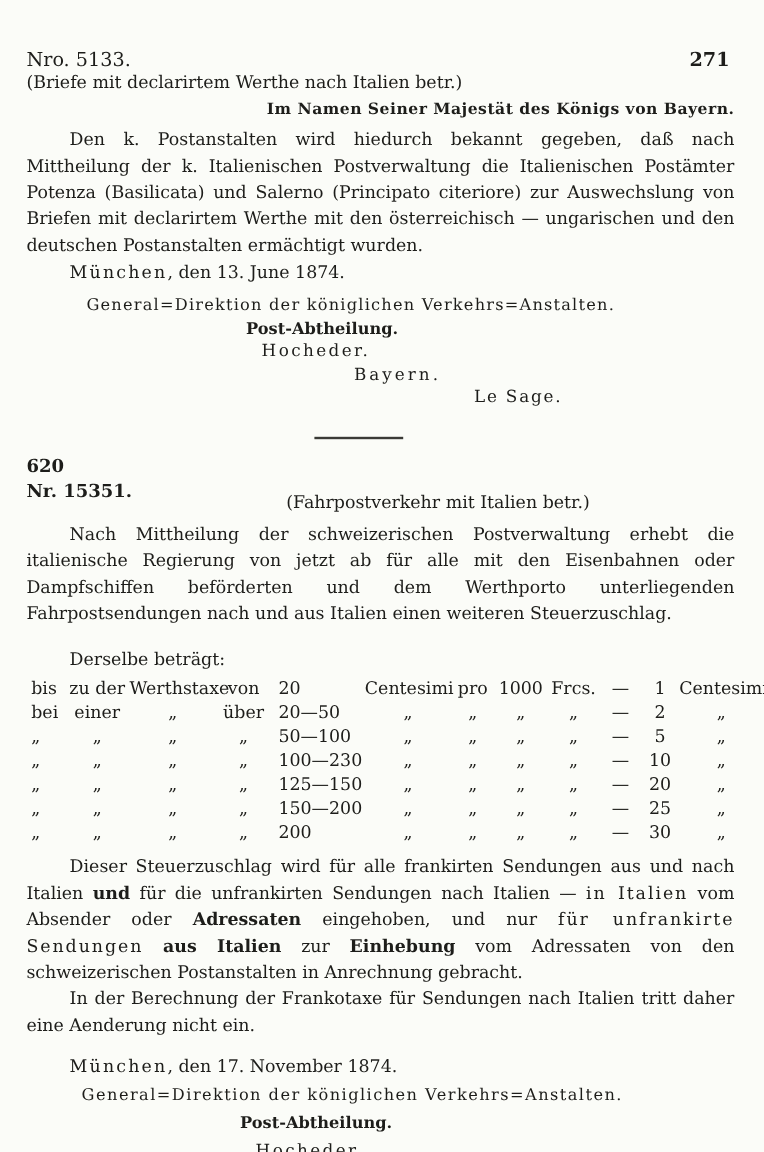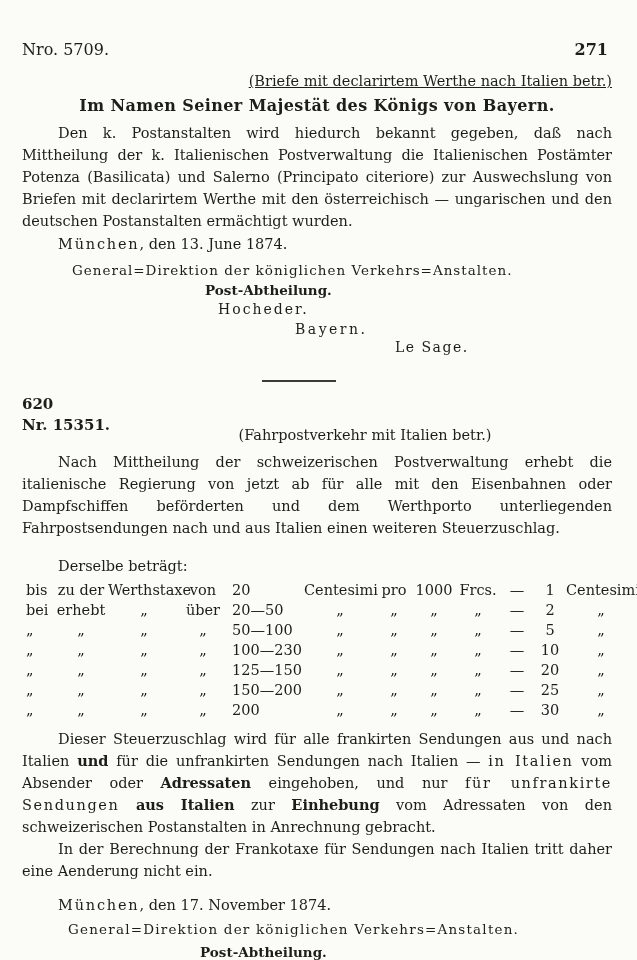--- a/index.html
+++ b/index.html
@@ -7,22 +7,22 @@
     width:637px;height:960px;overflow:hidden;
     background:#fbfcf8;color:#1d1d1a;
     font-family:"DejaVu Serif","Liberation Serif",serif;
   }
   .sheet{padding:40px 25px 0 22px;}
 
   .header-row{display:flex;justify-content:space-between;align-items:baseline;}
   .doc-no{font-size:16px;}
   .page-no{font-weight:bold;font-size:16px;padding-right:4px;}
 
-  .subject{text-align:right;font-size:14.5px;margin-top:14px;text-decoration:underline;}
-  .heading{text-align:center;font-size:16px;font-weight:bold;letter-spacing:0.4px;margin-top:7px;}
+  .subject{text-align:left;font-size:14.5px;margin-top:2px;}
+  .heading{text-align:right;font-size:13px;font-weight:bold;letter-spacing:0.4px;margin-top:7px;}
 
   .para{font-size:14.5px;line-height:22px;text-align:justify;text-indent:36px;margin:0;}
   .p1{margin-top:7px;}
   .dateline{margin-top:1px;padding-left:36px;font-size:14.5px;line-height:22px;}
   .city{letter-spacing:1.8px;}
 
   .sig-org{font-size:13.5px;letter-spacing:1px;margin-top:7px;padding-left:50px;line-height:17px;white-space:nowrap;}
   .sig-dept{font-weight:bold;font-size:13.5px;margin-top:3px;padding-left:183px;line-height:16px;}
   .sig-name{font-size:14px;line-height:16px;}
   .b1 .n0{padding-left:196px;letter-spacing:2px;margin-top:3px;}
@@ -54,21 +54,21 @@
   .b2 .sig-org{padding-left:46px;letter-spacing:1.2px;margin-top:5px;}
   .b2 .sig-dept{padding-left:178px;margin-top:6px;}
   .b2 .n0{padding-left:191px;letter-spacing:2px;margin-top:7px;}
 </style>
 </head>
 <body>
 
 <div class="sheet">
 
   <div class="header-row">
-    <span class="doc-no">Nro. 5709.</span>
+    <span class="doc-no">Nro. 5133.</span>
     <span class="page-no">271</span>
   </div>
 
   <div class="subject">(Briefe mit declarirtem Werthe nach Italien betr.)</div>
   <div class="heading">Im Namen Seiner Majestät des Königs von Bayern.</div>
 
   <p class="para p1">Den k. Postanstalten wird hiedurch bekannt gegeben, daß nach Mittheilung der k. Italienischen Postverwaltung die Italienischen Postämter Potenza (Basilicata) und Salerno (Principato citeriore) zur Auswechslung von Briefen mit declarirtem Werthe mit den österreichisch — ungarischen und den deutschen Postanstalten ermächtigt wurden.</p>
 
   <div class="dateline"><span class="city">München</span><span>, den 13. June 1874.</span></div>
 
@@ -101,21 +101,21 @@
         <div class="tcell c5">Centesimi</div>
         <div class="tcell c6">pro</div>
         <div class="tcell c7">1000</div>
         <div class="tcell c8">Frcs.</div>
         <div class="tcell c9">—</div>
         <div class="tcell c10">1</div>
         <div class="tcell c11">Centesimi</div>
       </div>
       <div class="trow">
         <div class="tcell c0">bei</div>
-        <div class="tcell c1">erhebt</div>
+        <div class="tcell c1">einer</div>
         <div class="tcell c2">„</div>
         <div class="tcell c3">über</div>
         <div class="tcell c4">20—50</div>
         <div class="tcell c5">„</div>
         <div class="tcell c6">„</div>
         <div class="tcell c7">„</div>
         <div class="tcell c8">„</div>
         <div class="tcell c9">—</div>
         <div class="tcell c10">2</div>
         <div class="tcell c11">„</div>

